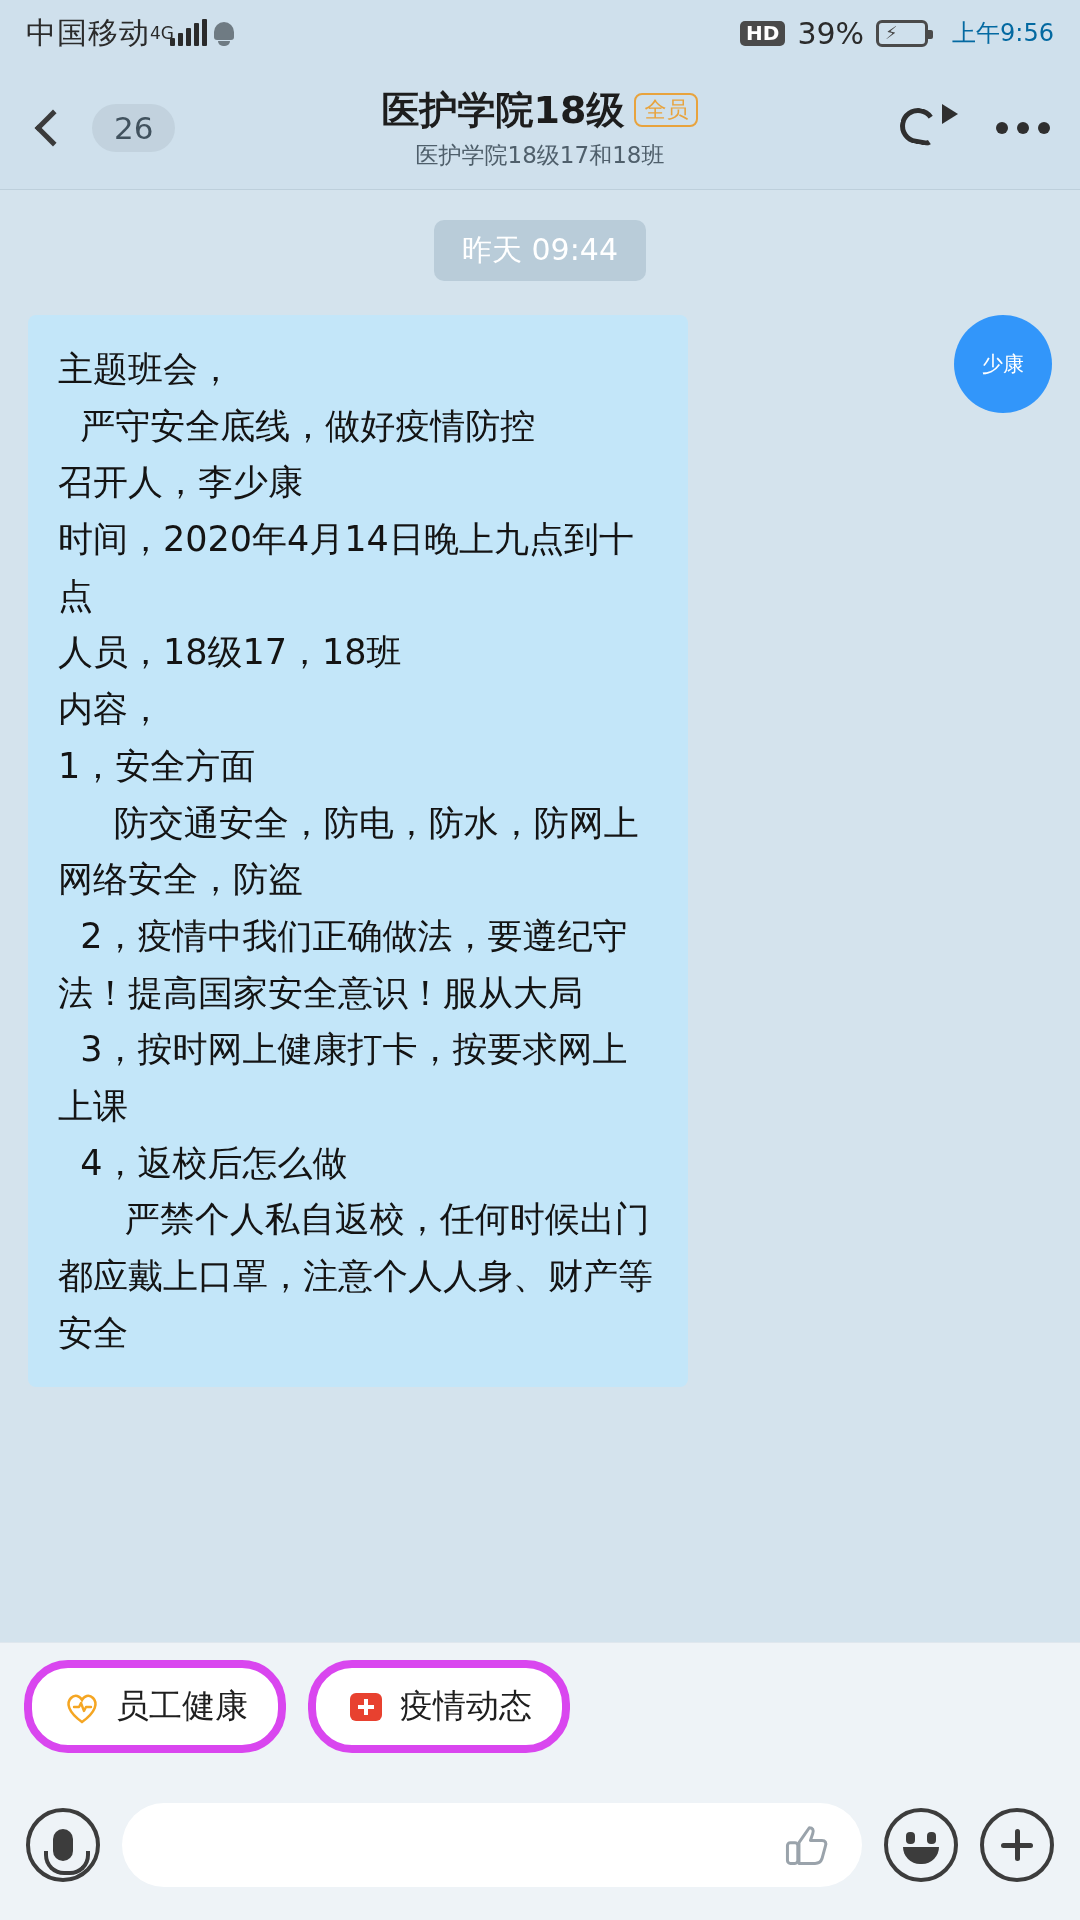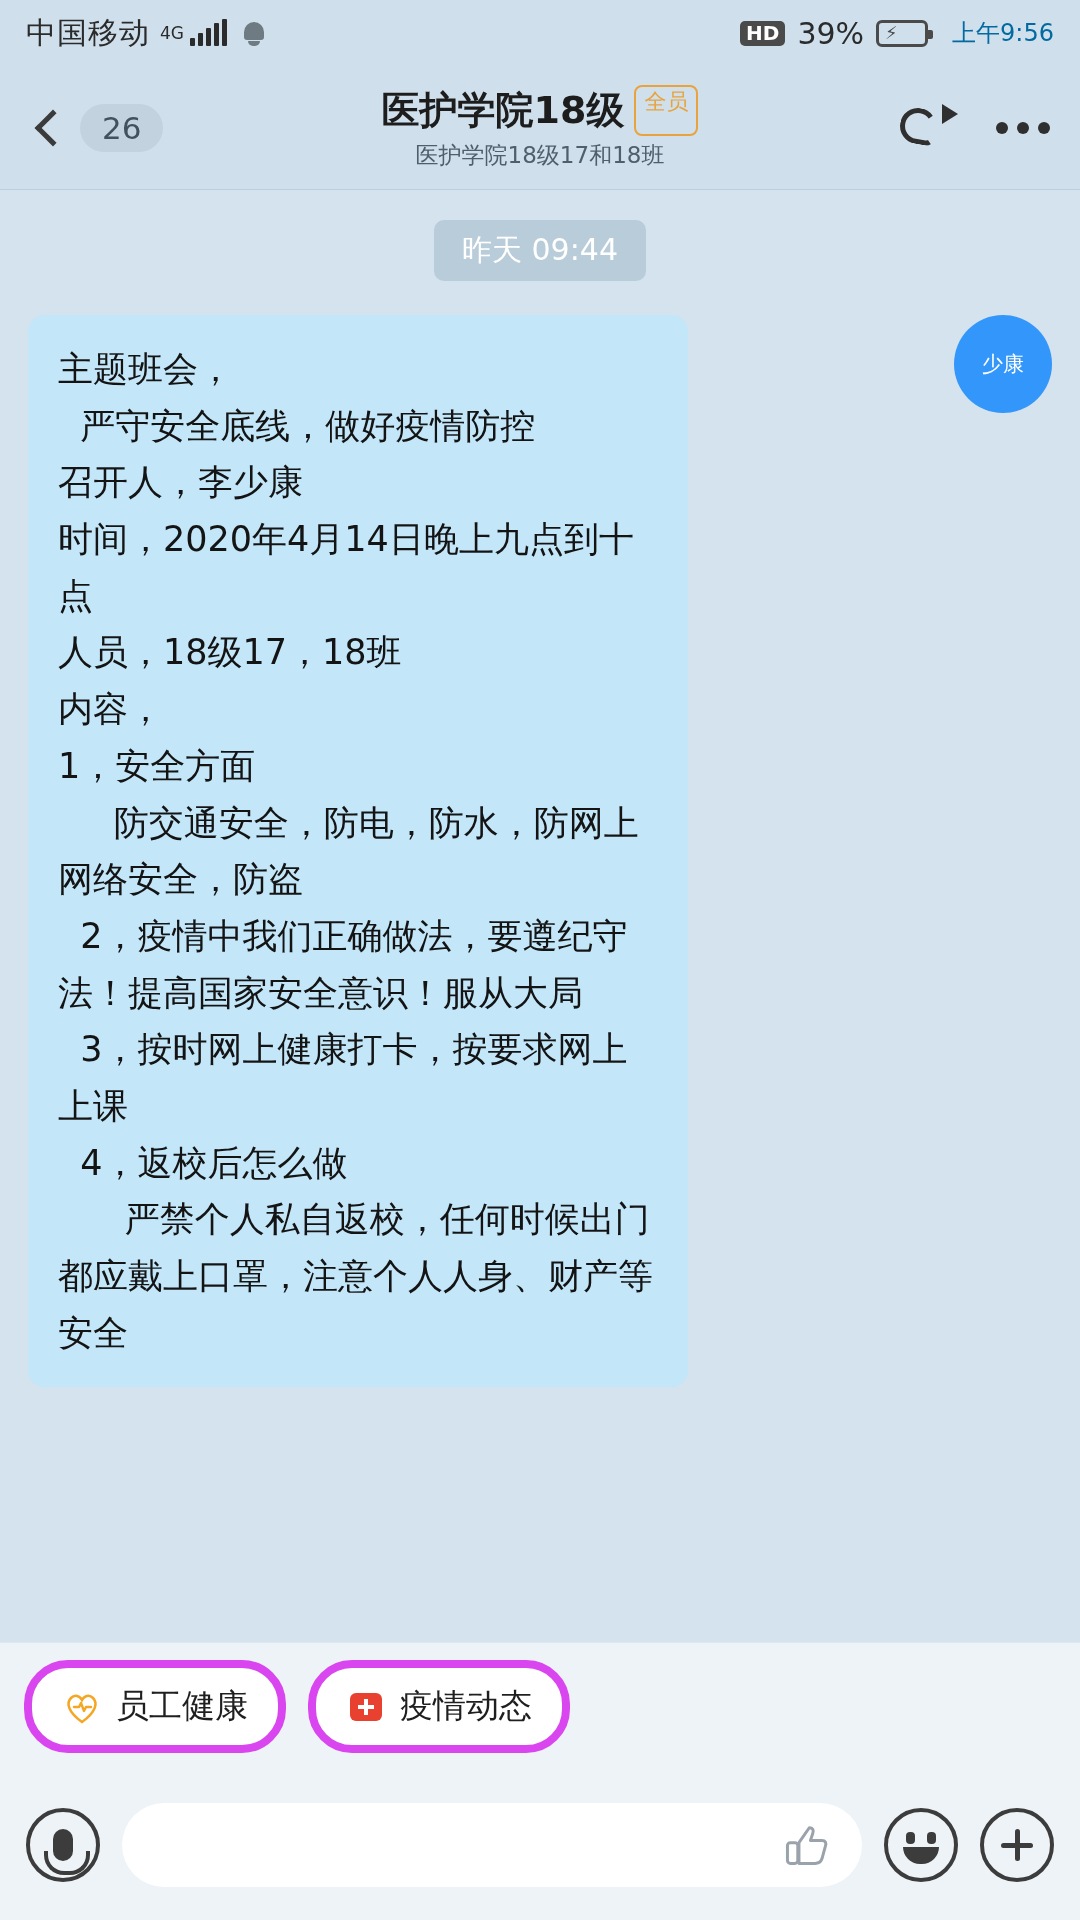--- a/index.html
+++ b/index.html
@@ -24,21 +24,20 @@
     height: 66px;
     background: #cfe0ec;
     display: flex;
     align-items: center;
     padding: 0 26px;
     flex: 0 0 auto;
   }
   .status-left {
     display: flex;
     align-items: center;
-    gap: 10px;
   }
   .carrier {
     font-size: 30px;
     color: #2b2b2b;
     letter-spacing: 1px;
   }
   .net-type {
     font-size: 17px;
     color: #2b2b2b;
     line-height: 1;
@@ -135,21 +134,21 @@
     display: flex;
     align-items: center;
     padding: 0 30px;
     position: relative;
     flex: 0 0 auto;
     border-bottom: 1px solid #bdcfdb;
   }
   .back-group {
     display: flex;
     align-items: center;
-    gap: 14px;
+    gap: 26px;
     z-index: 2;
   }
   .chev {
     width: 26px; height: 26px;
     border-left: 5px solid #3b3b3b;
     border-bottom: 5px solid #3b3b3b;
     transform: rotate(45deg);
     margin-left: 10px;
   }
   .unread-pill {
@@ -162,20 +161,21 @@
   .title-center {
     position: absolute;
     left: 0; right: 0;
     top: 50%;
     transform: translateY(-50%);
     text-align: center;
     pointer-events: none;
   }
   .title-main {
     display: inline-flex;
+    align-items: center;
     gap: 10px;
     justify-content: center;
   }
   .title-text {
     font-size: 38px;
     color: #1d1d1d;
     font-weight: bold;
   }
   .all-badge {
     font-size: 22px;
@@ -250,21 +250,21 @@
     padding: 10px 28px;
   }
   .msg-row {
     display: flex;
     align-items: flex-start;
     padding: 0 28px;
     gap: 18px;
   }
   .bubble {
     background: #c3e6f9;
-    border-radius: 16px;
+    border-radius: 8px;
     padding: 26px 28px 26px 30px;
     max-width: 660px;
     color: #141414;
     font-size: 35px;
     line-height: 1.62;
     white-space: pre-wrap;
     word-break: break-all;
     flex: 0 0 auto;
     min-width: 650px;
   }

